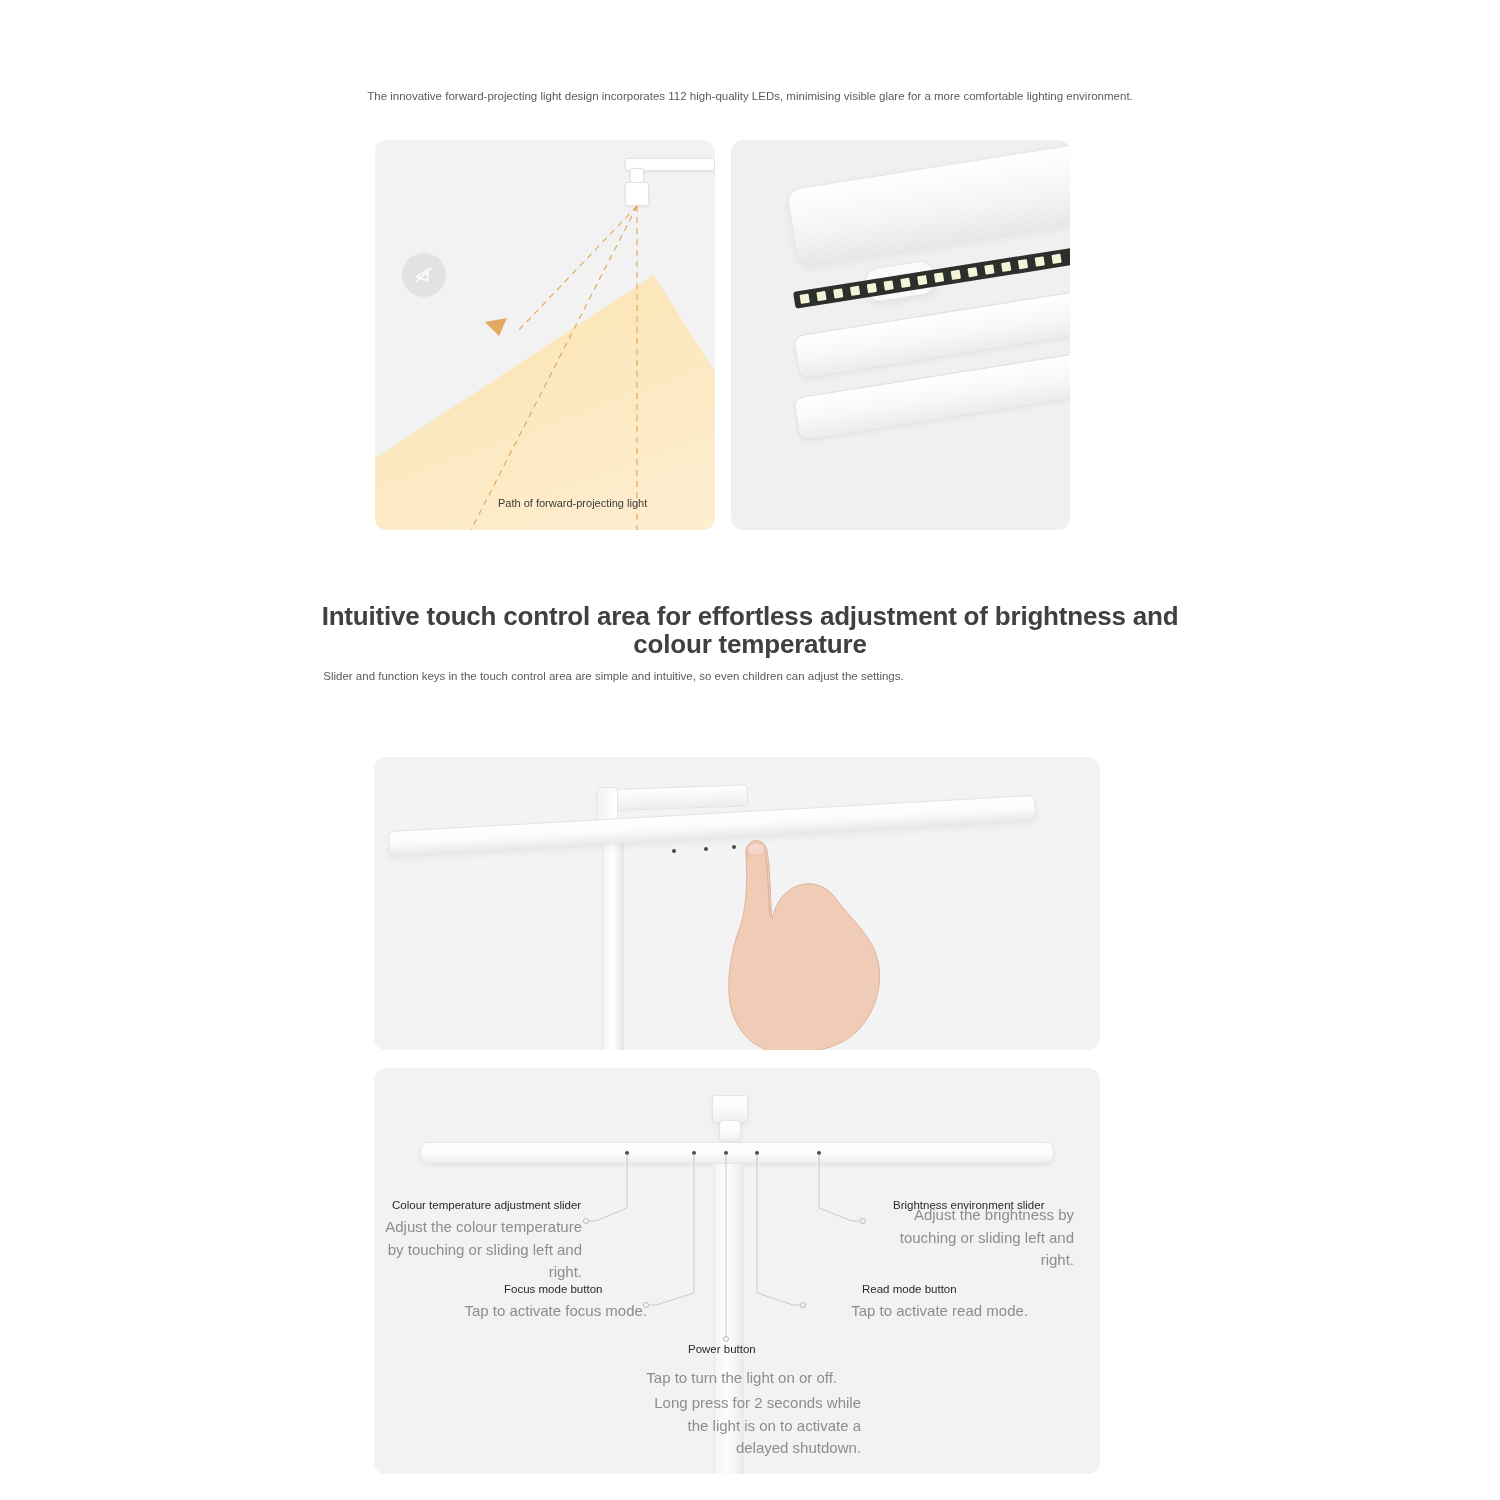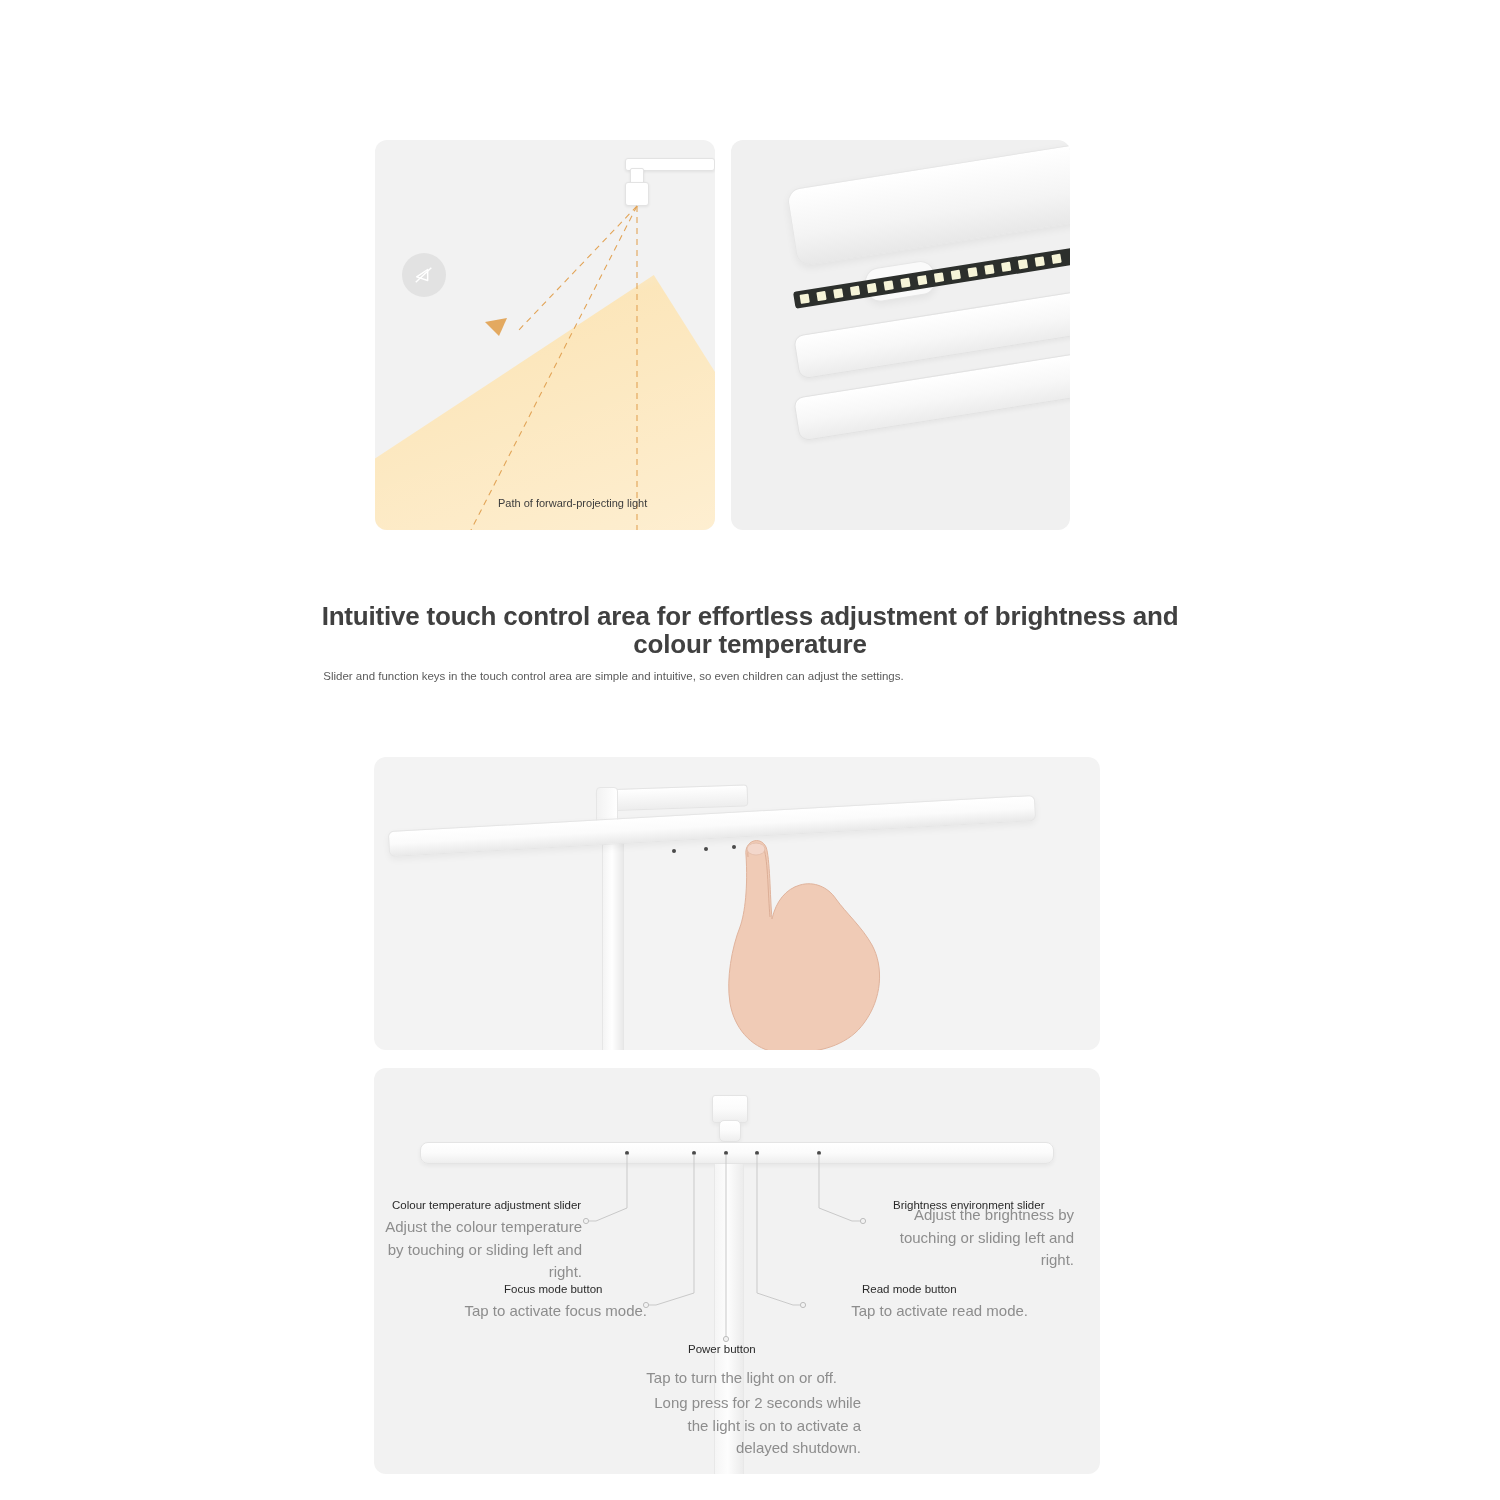--- a/index.html
+++ b/index.html
@@ -147,20 +147,21 @@
     border: 1px solid #e4e4e4;
     border-radius: 5px;
     box-shadow: 0 2px 4px rgba(0,0,0,0.05);
   }
 </style>
 </head>
 <body>
 
 <div class="page">
 
+  <div class="sec1-sub">The innovative forward-projecting light design incorporates 112 high-quality LEDs, minimising visible glare for a more comfortable lighting environment.</div>
 
   <div class="card" id="card-left">
 
     <div class="beam-warm"></div>
 
     <div class="lamp-arm" style="left:250px; top:18px; width:90px; height:13px;"></div>
     <div class="lamp-arm" style="left:255px; top:28px; width:14px; height:16px; border-radius:2px;"></div>
     <div class="lamp-arm" style="left:250px; top:42px; width:24px; height:24px; border-radius:3px;"></div>
 
     <svg style="position:absolute; left:0; top:0; width:340px; height:390px;">

